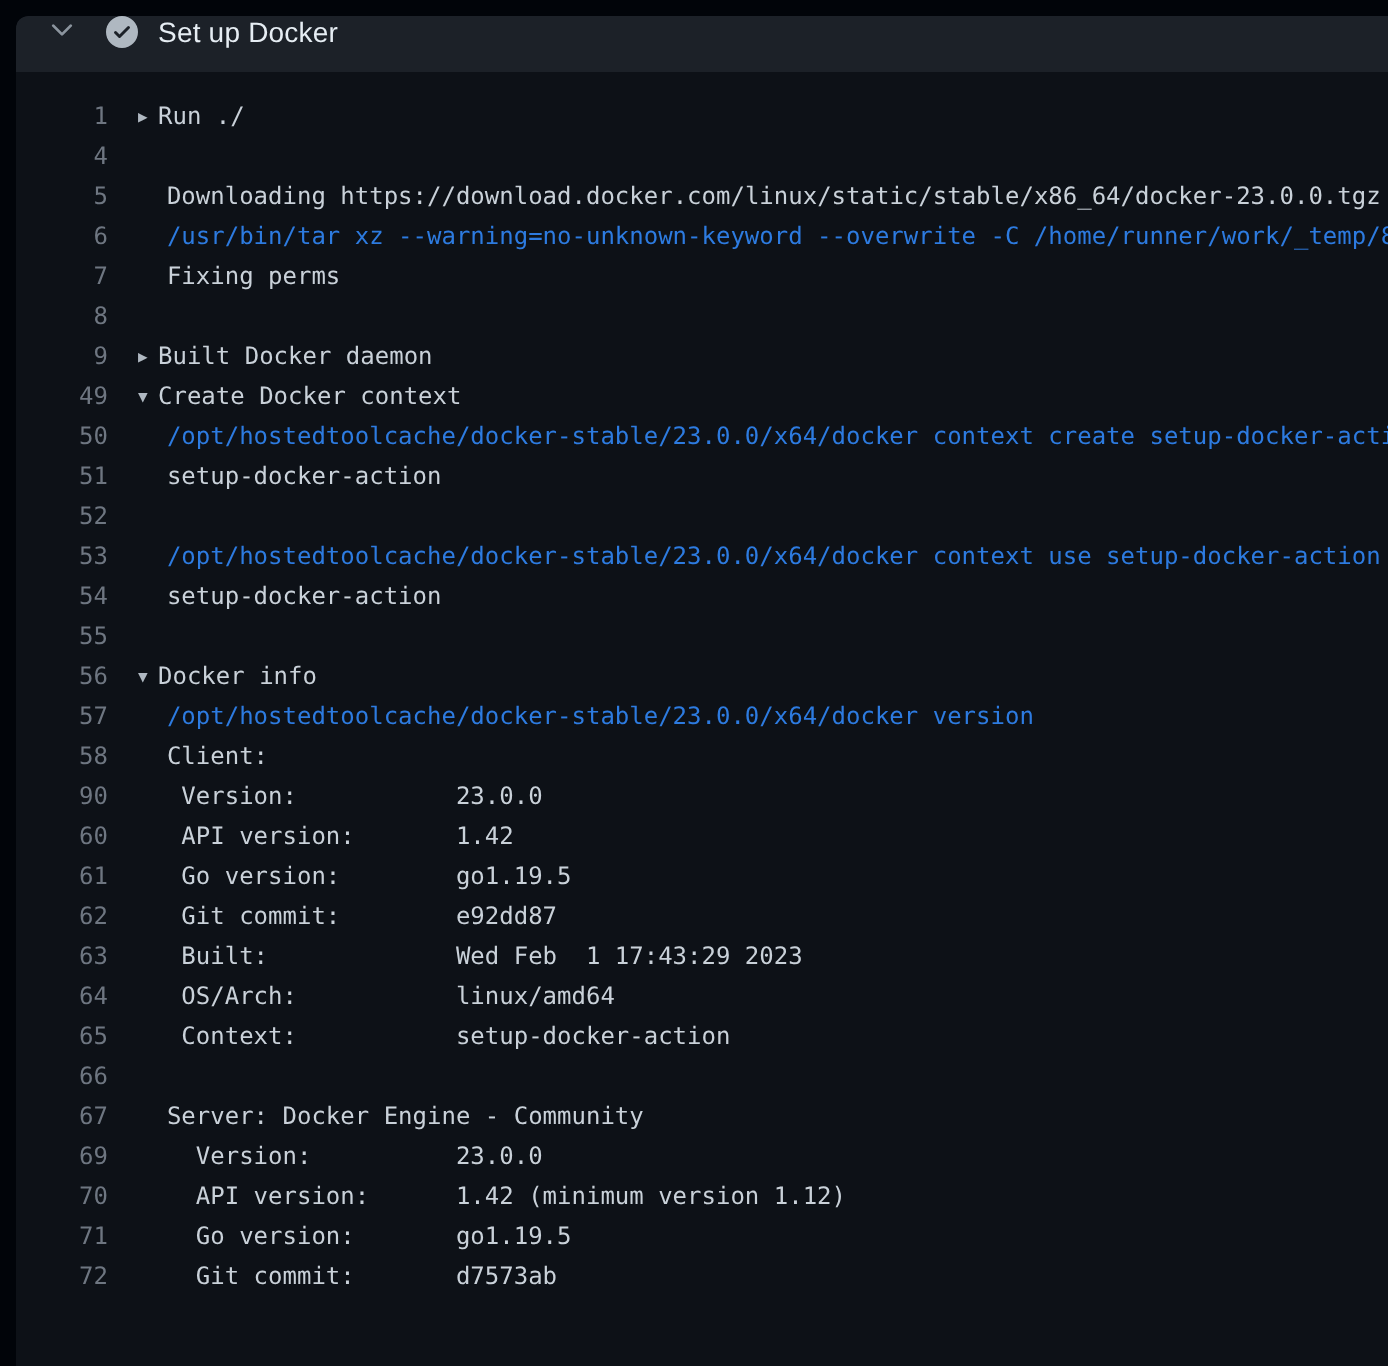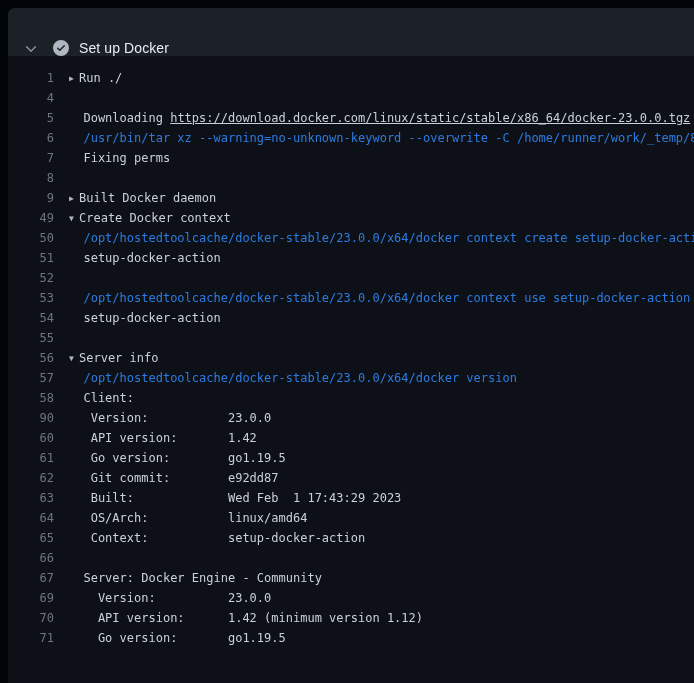--- a/index.html
+++ b/index.html
@@ -14,23 +14,23 @@
     background:var(--page-bg);
     font-family:"Liberation Sans",sans-serif;
   }
   .step-container{
     position:absolute;left:8px;top:8px;right:0;bottom:0;
     background:var(--panel-bg);
     border-top-left-radius:6px;
     overflow:hidden;
   }
   .step-header{
-    height:48px;background:var(--header-bg);
+    height:28px;background:var(--header-bg);
     border-top-left-radius:6px;
-    display:flex;align-items:flex-end;
+    display:flex;align-items:flex-start;
     cursor:pointer;
   }
   .chevron{margin-left:16px;width:14px;height:14px;display:flex;align-items:center;justify-content:center;color:var(--chevron-color)}
   .status{margin-left:15px;width:16px;height:16px;display:flex;align-items:center;justify-content:center;color:var(--icon-gray)}
   .title{margin-left:10px;color:var(--title-color);font-size:14px;letter-spacing:.1px}
   .log{
     padding-top:12px;
     font-family:"DejaVu Sans Mono","Liberation Mono",monospace;
     font-size:12px;line-height:20px;
     color:var(--text-color);
@@ -42,21 +42,21 @@
   }
   .content{flex:none;margin-left:15px;white-space:pre}
   .arrow{
     display:inline-block;width:10px;
     color:var(--icon-gray);font-size:8px;
     vertical-align:1px;
   }
   .t-group{color:var(--text-color);cursor:pointer}
   .t-text{color:var(--text-color)}
   .t-cmd{color:var(--cmd-color)}
-  .t-link{color:var(--text-color);text-decoration:underline;cursor:pointer}
+  .t-link{color:var(--text-color);cursor:pointer}
 </style>
 </head>
 <body>
 
 <div class="step-container">
   <div class="step-header">
     <span class="chevron">
       <svg width="14" height="14" viewBox="0 0 16 16" fill="none">
         <path d="M3 5.5l5 5 5-5" stroke="currentColor" stroke-width="1.6" stroke-linecap="round" stroke-linejoin="round"></path>
       </svg>
@@ -76,29 +76,30 @@
       <div class="log-line"><span class="ln">7</span><span class="content"><span class="t-text">  Fixing perms</span></span></div>
       <div class="log-line"><span class="ln">8</span></div>
       <div class="log-line"><span class="ln">9</span><span class="content"><span class="arrow">▶</span><span class="t-group">Built Docker daemon</span></span></div>
       <div class="log-line"><span class="ln">49</span><span class="content"><span class="arrow">▼</span><span class="t-group">Create Docker context</span></span></div>
       <div class="log-line"><span class="ln">50</span><span class="content"><span class="t-cmd">  /opt/hostedtoolcache/docker-stable/23.0.0/x64/docker context create setup-docker-action</span></span></div>
       <div class="log-line"><span class="ln">51</span><span class="content"><span class="t-text">  setup-docker-action</span></span></div>
       <div class="log-line"><span class="ln">52</span></div>
       <div class="log-line"><span class="ln">53</span><span class="content"><span class="t-cmd">  /opt/hostedtoolcache/docker-stable/23.0.0/x64/docker context use setup-docker-action</span></span></div>
       <div class="log-line"><span class="ln">54</span><span class="content"><span class="t-text">  setup-docker-action</span></span></div>
       <div class="log-line"><span class="ln">55</span></div>
-      <div class="log-line"><span class="ln">56</span><span class="content"><span class="arrow">▼</span><span class="t-group">Server info</span></span></div>
+      <div class="log-line"><span class="ln">56</span><span class="content"><span class="arrow">▼</span><span class="t-group">Docker info</span></span></div>
       <div class="log-line"><span class="ln">57</span><span class="content"><span class="t-cmd">  /opt/hostedtoolcache/docker-stable/23.0.0/x64/docker version</span></span></div>
       <div class="log-line"><span class="ln">58</span><span class="content"><span class="t-text">  Client:</span></span></div>
       <div class="log-line"><span class="ln">90</span><span class="content"><span class="t-text">   Version:           23.0.0</span></span></div>
       <div class="log-line"><span class="ln">60</span><span class="content"><span class="t-text">   API version:       1.42</span></span></div>
       <div class="log-line"><span class="ln">61</span><span class="content"><span class="t-text">   Go version:        go1.19.5</span></span></div>
       <div class="log-line"><span class="ln">62</span><span class="content"><span class="t-text">   Git commit:        e92dd87</span></span></div>
       <div class="log-line"><span class="ln">63</span><span class="content"><span class="t-text">   Built:             Wed Feb  1 17:43:29 2023</span></span></div>
       <div class="log-line"><span class="ln">64</span><span class="content"><span class="t-text">   OS/Arch:           linux/amd64</span></span></div>
       <div class="log-line"><span class="ln">65</span><span class="content"><span class="t-text">   Context:           setup-docker-action</span></span></div>
       <div class="log-line"><span class="ln">66</span><span class="content"><span class="t-text"></span></span></div>
       <div class="log-line"><span class="ln">67</span><span class="content"><span class="t-text">  Server: Docker Engine - Community</span></span></div>
       <div class="log-line"><span class="ln">69</span><span class="content"><span class="t-text">    Version:          23.0.0</span></span></div>
       <div class="log-line"><span class="ln">70</span><span class="content"><span class="t-text">    API version:      1.42 (minimum version 1.12)</span></span></div>
       <div class="log-line"><span class="ln">71</span><span class="content"><span class="t-text">    Go version:       go1.19.5</span></span></div>
+      <div class="log-line"><span class="ln">72</span><span class="content"><span class="t-text">    Git commit:       d7573ab</span></span></div>
     </div>
 </div>
 
 </body></html>

